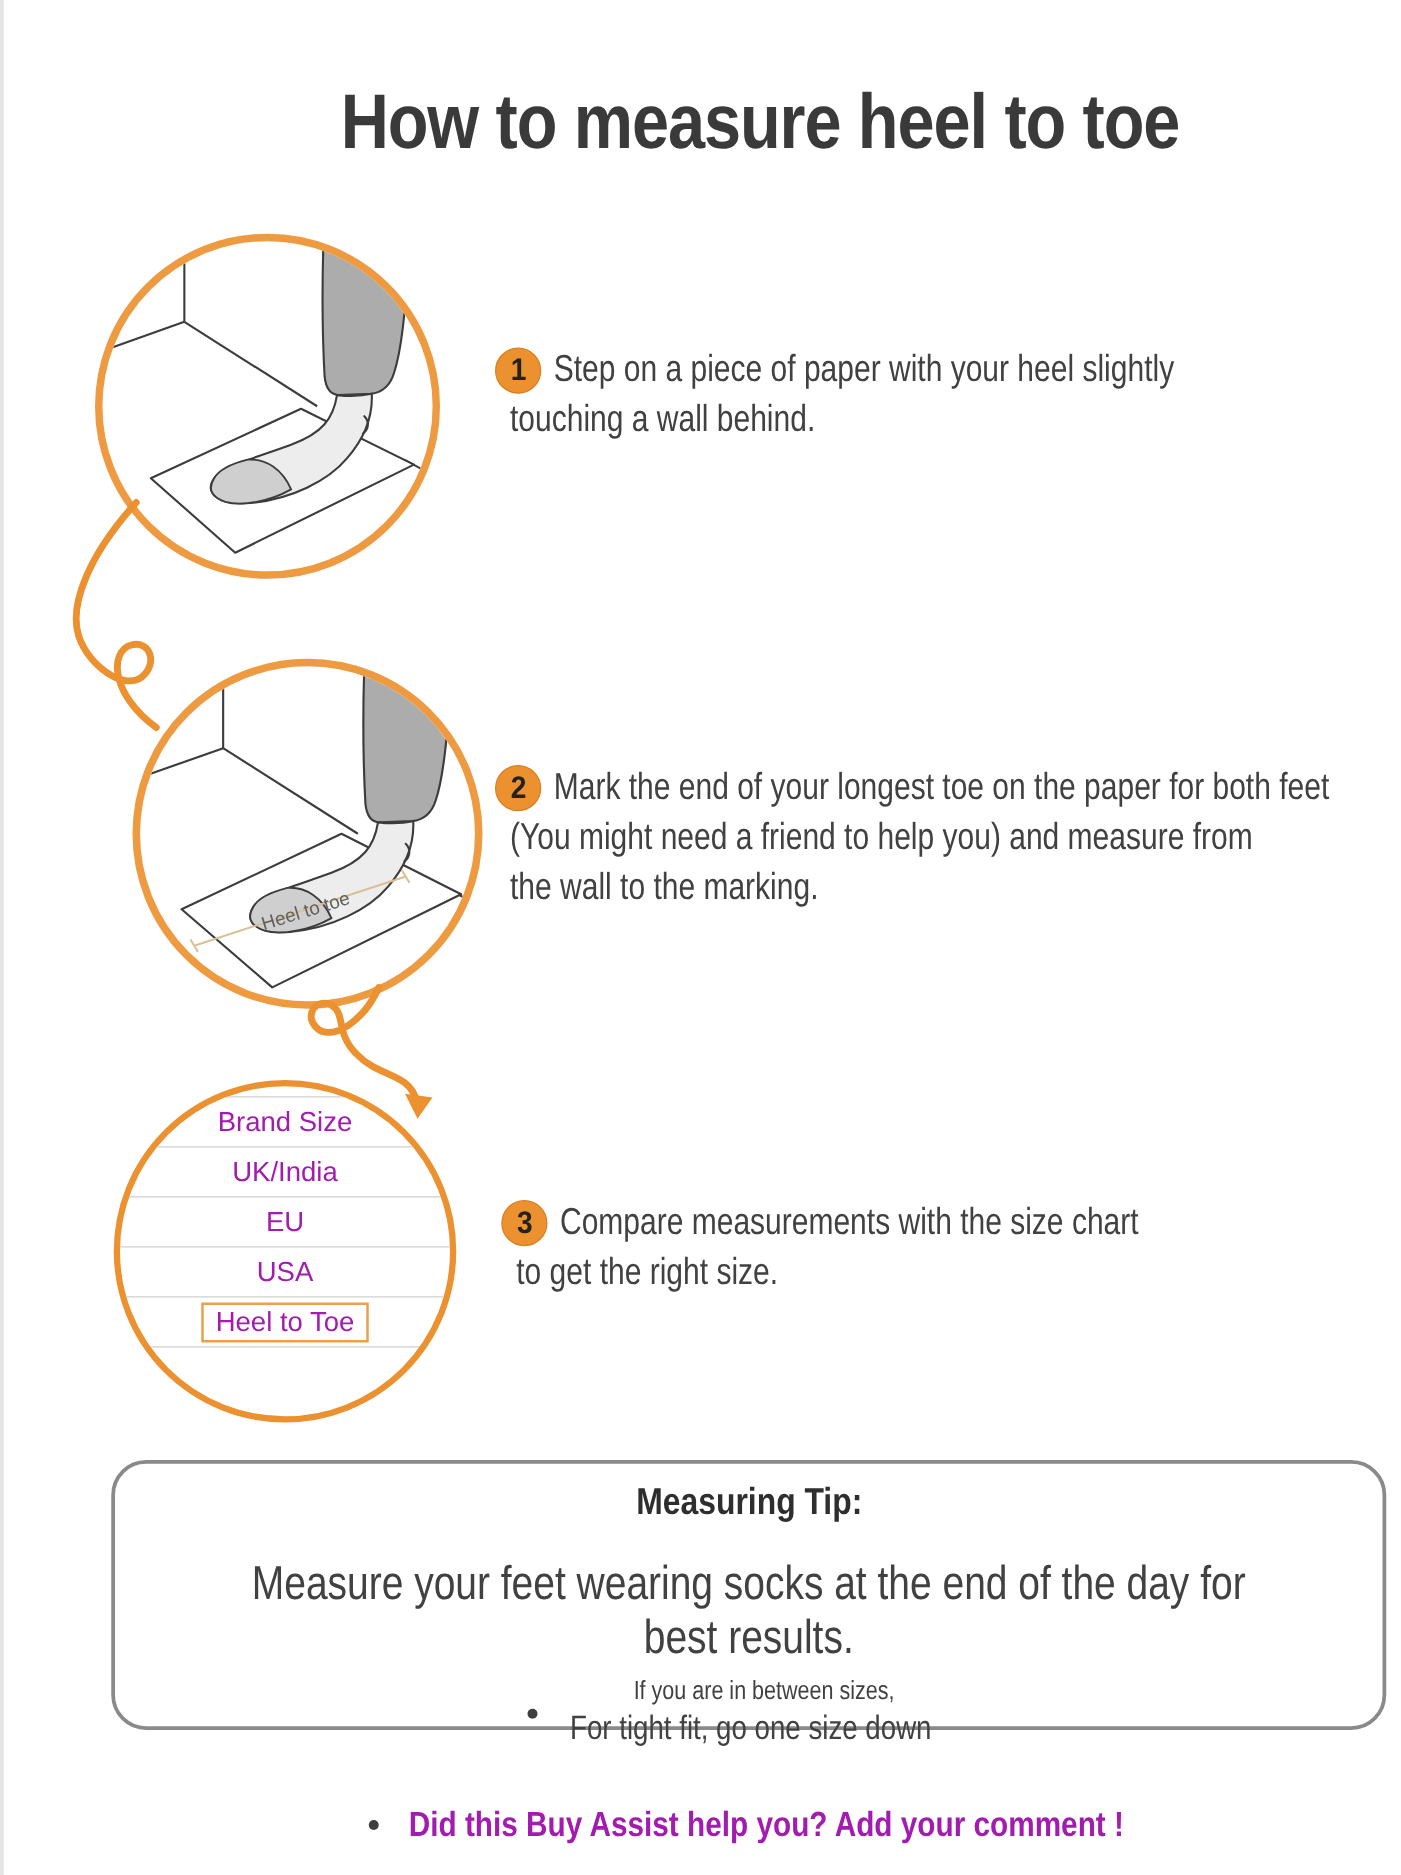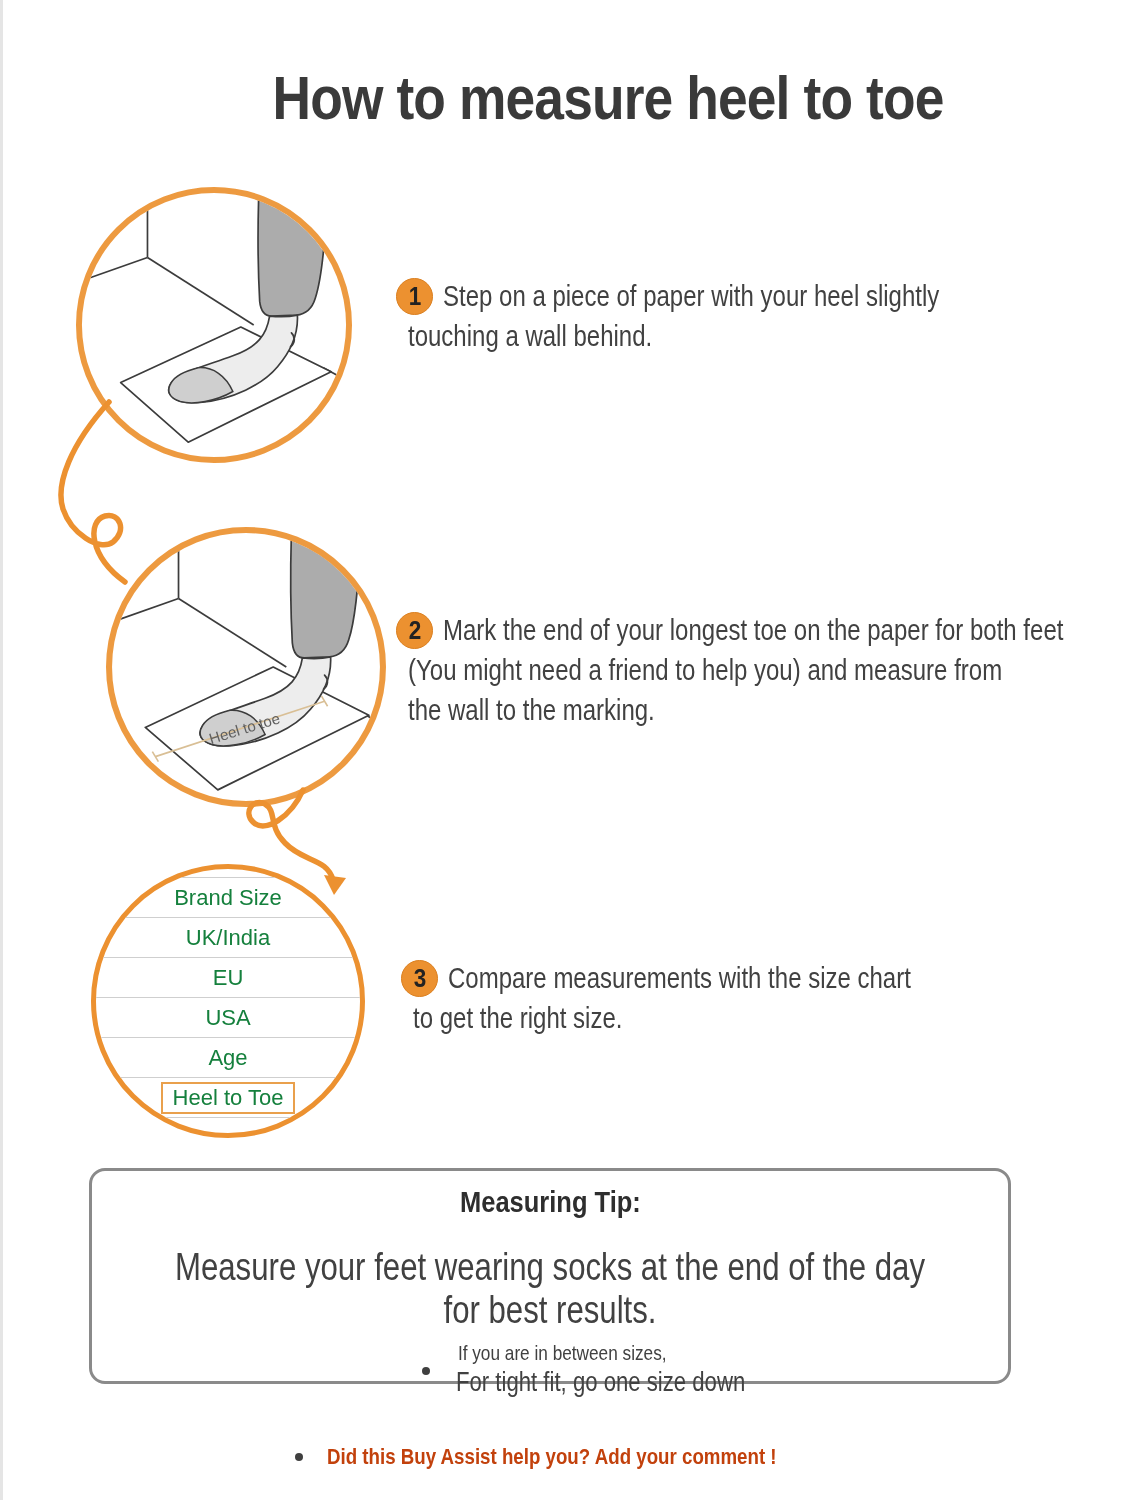--- a/index.html
+++ b/index.html
@@ -54,47 +54,47 @@
 
   
   .size-circle{
     position:absolute;left:88px;top:864px;width:274px;height:274px;
     border:5px solid var(--orange);border-radius:50%;background:#fff;overflow:hidden;
   }
   .rows{position:absolute;top:8px;left:0;right:0;}
   .srow{
     height:40px;border-top:1px solid var(--sep);
     display:flex;align-items:center;justify-content:center;
-    font-size:22px;color:#15803d;
+    font-size:22px;color:#a21caf;
   }
   .endline{height:0;border-top:1px solid var(--sep);}
   .hl{
     border:2px solid var(--orange-light);padding:0 10px;line-height:28px;
     display:inline-block;
   }
 
   
   .tipbox{
-    position:absolute;left:86px;top:1168px;width:922px;height:216px;
-    border:3px solid #8a8a8a;border-radius:16px;text-align:center;background:#fff;
+    position:absolute;left:86px;top:1168px;width:1020px;height:216px;
+    border:3px solid #8a8a8a;border-radius:28px;text-align:center;background:#fff;
   }
   .tiptitle{margin-top:14px;font-size:30px;font-weight:bold;color:#2e2e2e;}
   .tipline1{margin-top:27px;font-size:38px;color:var(--body);}
   .tipline2{margin-top:9px;font-size:21px;color:var(--body);margin-left:24px;}
   .ct{display:inline-block;transform:scaleX(0.82);transform-origin:center;}
   .b{transform:scaleX(0.85);}
   .tipbullets{width:fit-content;margin:2px 0 0 330px;text-align:left;}
   .tb{display:flex;height:36px;font-size:27px;color:var(--body);white-space:nowrap;}
   .dot{width:8px;height:8px;border-radius:50%;background:#3f3f3f;margin-right:26px;flex:none;}
   .lft{transform-origin:0 50%;}
 
   
   .footer{
     position:absolute;left:292px;top:1444px;display:flex;align-items:center;
-    font-size:22px;font-weight:bold;color:#c2410c;white-space:nowrap;
+    font-size:28px;font-weight:bold;color:#a21caf;white-space:nowrap;
   }
   .footer .dot{margin-right:24px;}
 </style>
 </head>
 <body>
 
 <div class="canvas">
 
   <div class="title">How to measure heel to toe</div>
 
@@ -150,23 +150,20 @@
       <div class="srow">
           <span>UK/India</span>
         </div>
       <div class="srow">
           <span>EU</span>
         </div>
       <div class="srow">
           <span>USA</span>
         </div>
       <div class="srow">
-          <span>Age</span>
-        </div>
-      <div class="srow">
         <span class="hl">Heel to Toe</span>
       </div>
       <div class="endline"></div>
     </div>
   </div>
 
   <div class="step" style="left:393px;top:276px">
     <div class="sline">
       <span class="badge">
           <span class="bnum">1</span>

